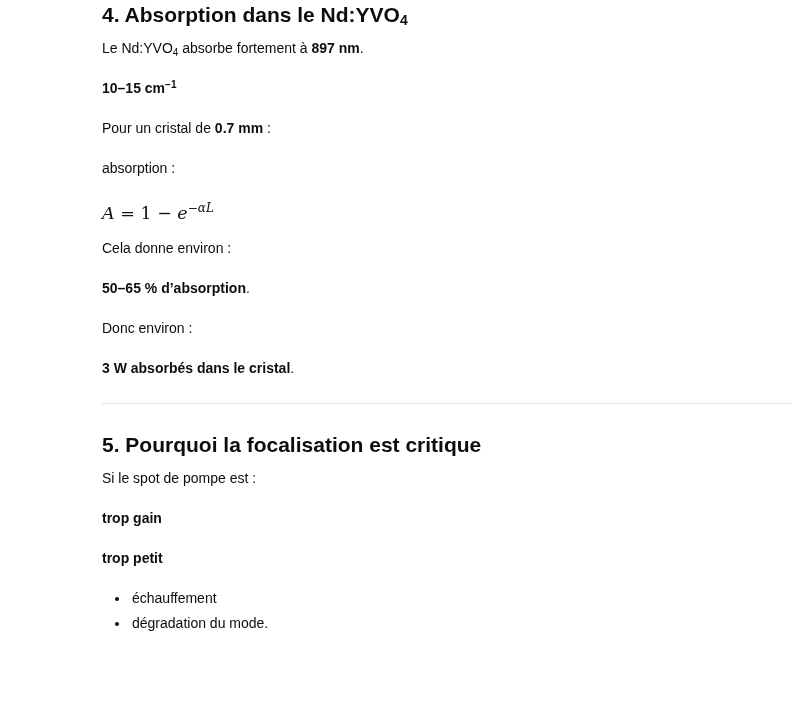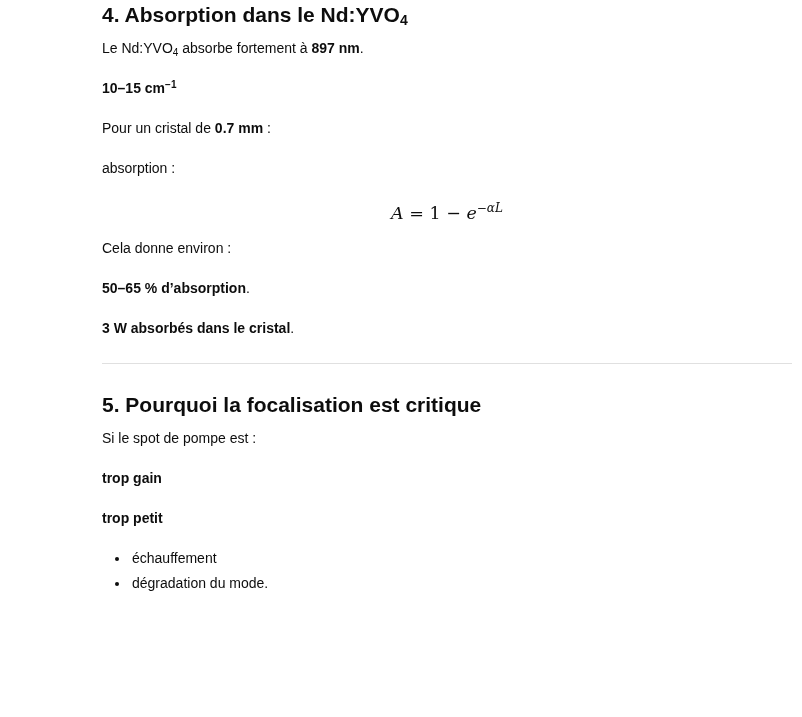--- a/index.html
+++ b/index.html
@@ -32,21 +32,20 @@
     font-size: 14px;
     line-height: 0;
     vertical-align: -3px;
   }
   sup.small {
     font-size: 10px;
     line-height: 0;
     vertical-align: 5px;
   }
   .math-block {
-    text-align: center;
     margin: 10px 0 10px 0;
     height: 30px;
     line-height: 30px;
     font-family: "DejaVu Serif", "Liberation Serif", serif;
     font-size: 17.5px;
     color: #0d0d0d;
   }
   .math-var { font-style: italic; }
   .math-exp {
     font-size: 12px;
@@ -81,20 +80,21 @@
   <p class="md-p"><span>Pour un cristal de </span><span class="b">0.7 mm</span><span> :</span></p>
 
   <p class="md-p">absorption :</p>
 
   <div class="math-block"><span class="math-var">A</span><span> = 1 − </span><span class="math-var">e</span><sup class="math-exp"><span>−</span><span class="math-var">αL</span></sup></div>
 
   <p class="md-p">Cela donne environ :</p>
 
   <p class="md-p"><span class="b">50–65 % d’absorption</span><span>.</span></p>
 
+  <p class="md-p">Donc environ :</p>
 
   <p class="md-p"><span class="b">3 W absorbés dans le cristal</span><span>.</span></p>
 
   <hr class="rule">
 
   <h2 class="md-h">5. Pourquoi la focalisation est critique</h2>
 
   <p class="md-p">Si le spot de pompe est :</p>
 
   <p class="md-p"><span class="b">trop gain</span></p>

